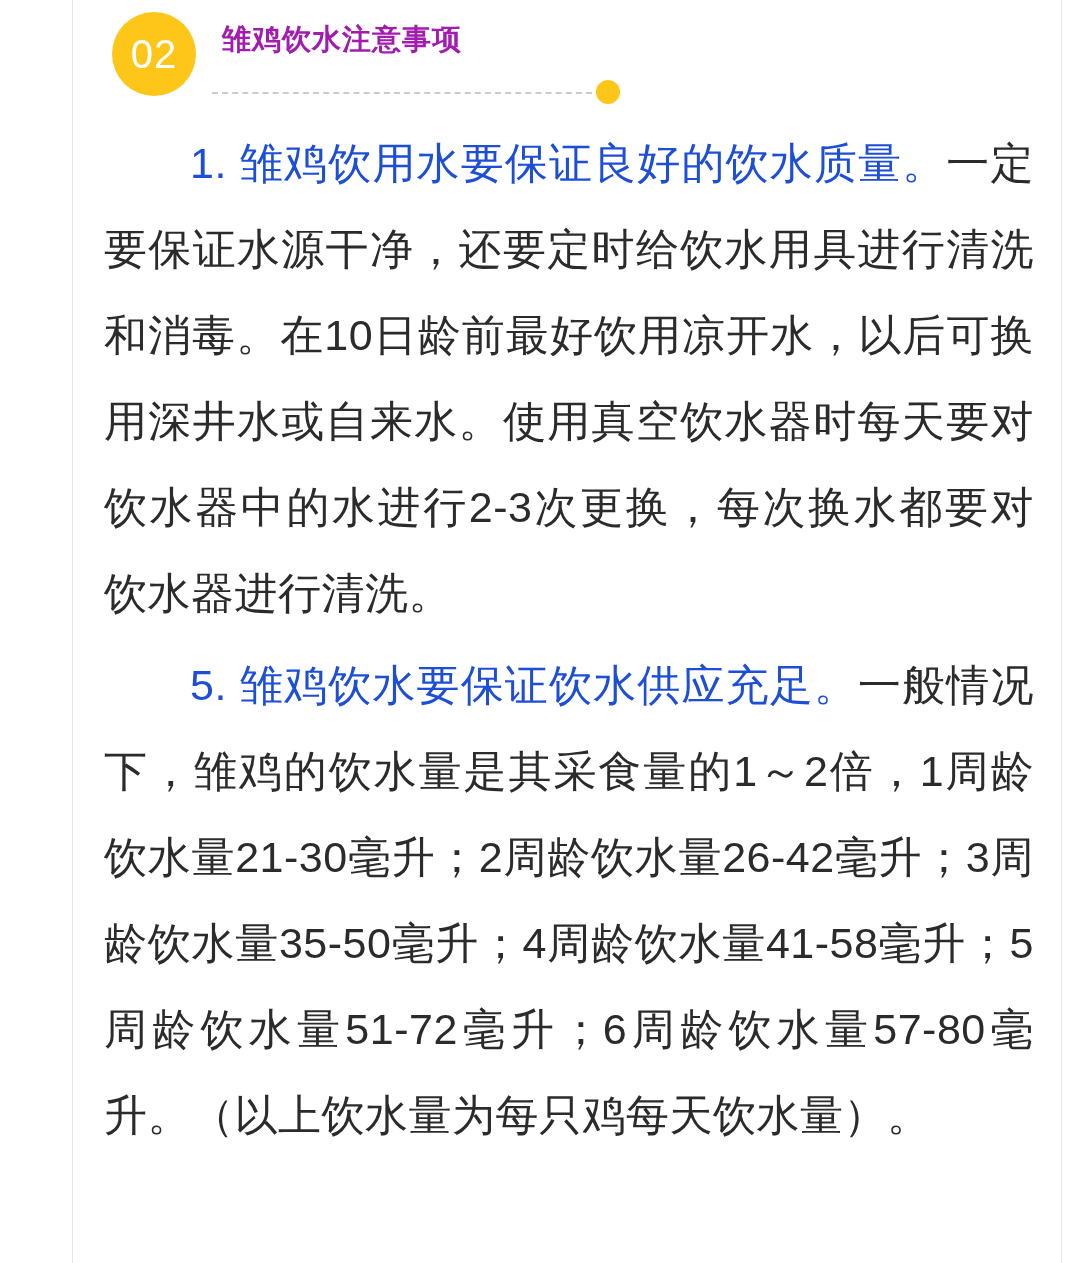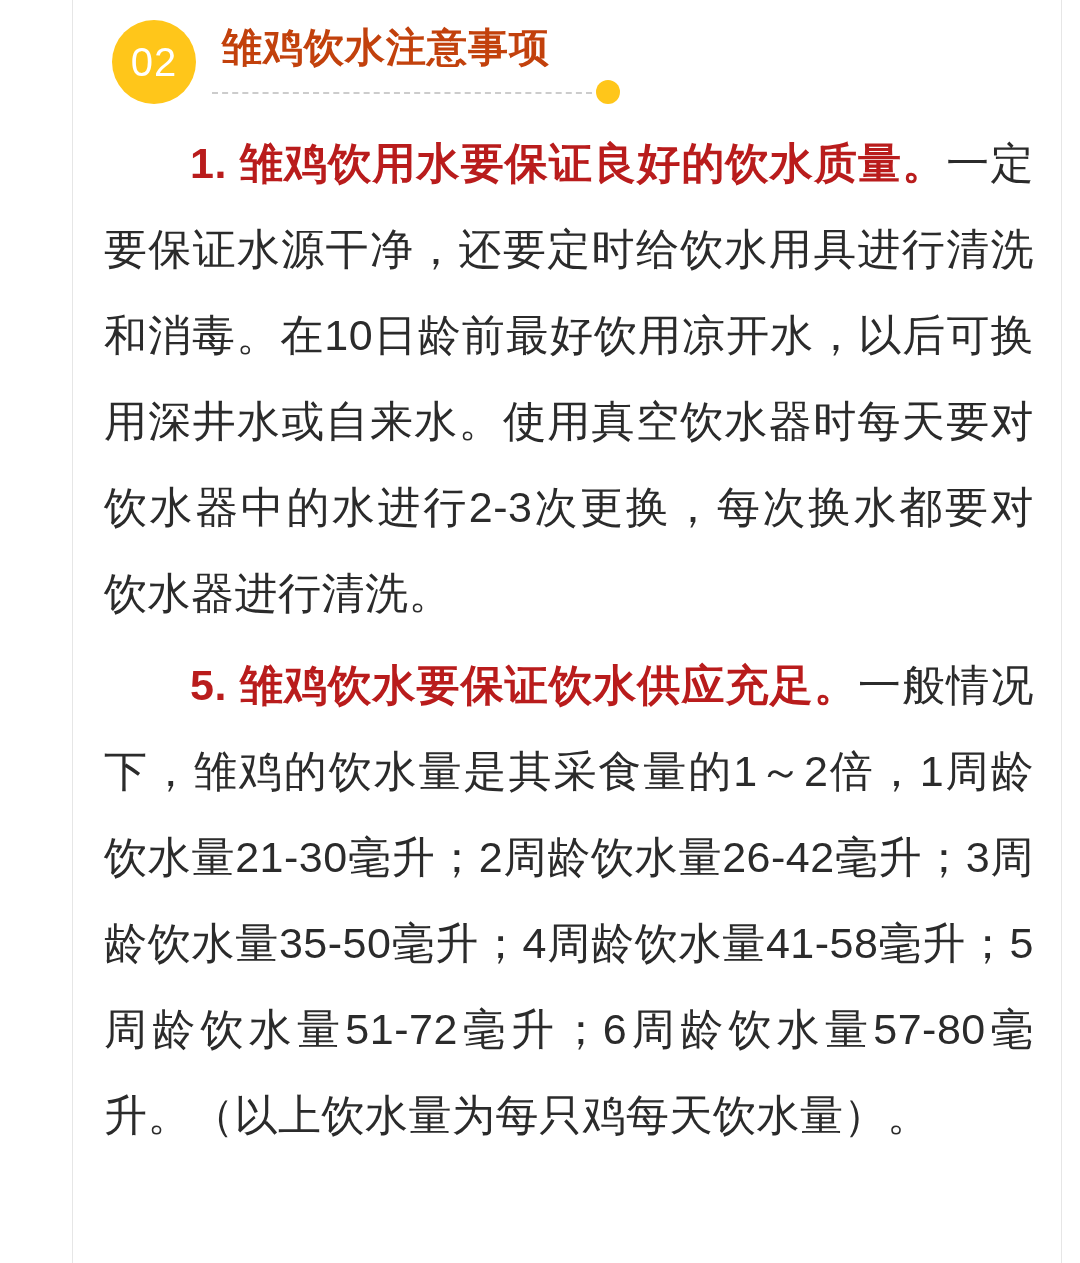--- a/index.html
+++ b/index.html
@@ -34,40 +34,40 @@
 
   
   .section-header {
     position: relative;
     height: 120px;
     margin: 0;
   }
   .badge {
     position: absolute;
     left: 112px;
-    top: 20px;
+    top: 12px;
     width: 84px;
     height: 84px;
     border-radius: 50%;
     background: #ffc61a;
     color: #ffffff;
     font-size: 40px;
     font-weight: 400;
     display: flex;
     align-items: center;
     justify-content: center;
     letter-spacing: 1px;
   }
   .section-title {
     position: absolute;
     left: 222px;
     top: 20px;
-    font-size: 40px;
+    font-size: 29px;
     font-weight: bold;
-    color: #c2410c;
+    color: #a21caf;
     letter-spacing: 1px;
     white-space: nowrap;
   }
   .dashed-line {
     position: absolute;
     left: 212px;
     top: 92px;
     width: 380px;
     border-top: 2px dashed #cccccc;
   }
@@ -92,22 +92,22 @@
     text-justify: inter-ideograph;
   }
   .para {
     margin: 0 0 0 0;
     text-indent: 86px;
   }
   .para + .para {
     margin-top: 6px;
   }
   .lead {
-    font-weight: bold;
-    color: #b91c1c;
+    font-weight: normal;
+    color: #1d4ed8;
   }
 </style>
 </head>
 <body>
 
 <div class="edge-rule left"></div>
 <div class="edge-rule right"></div>
 
 <div class="page">
 

